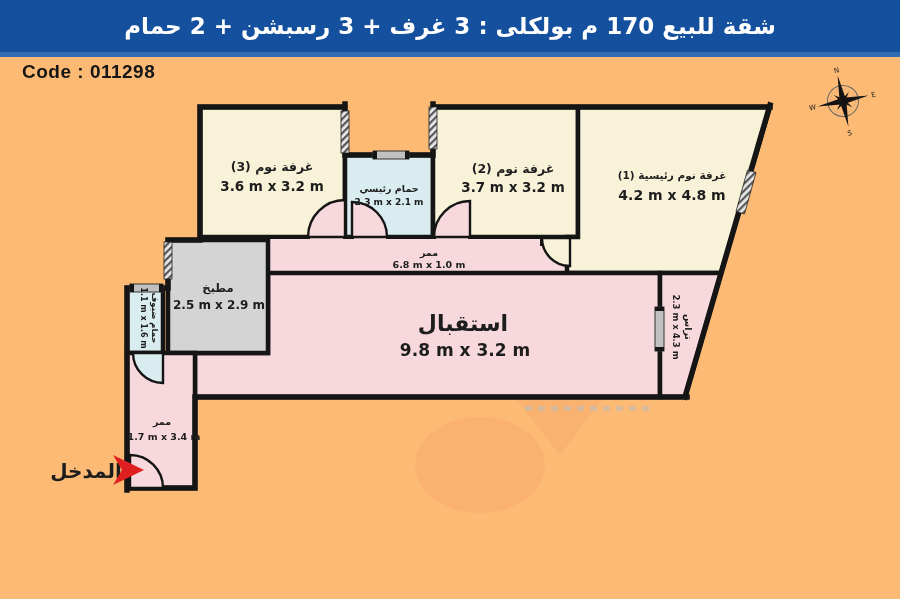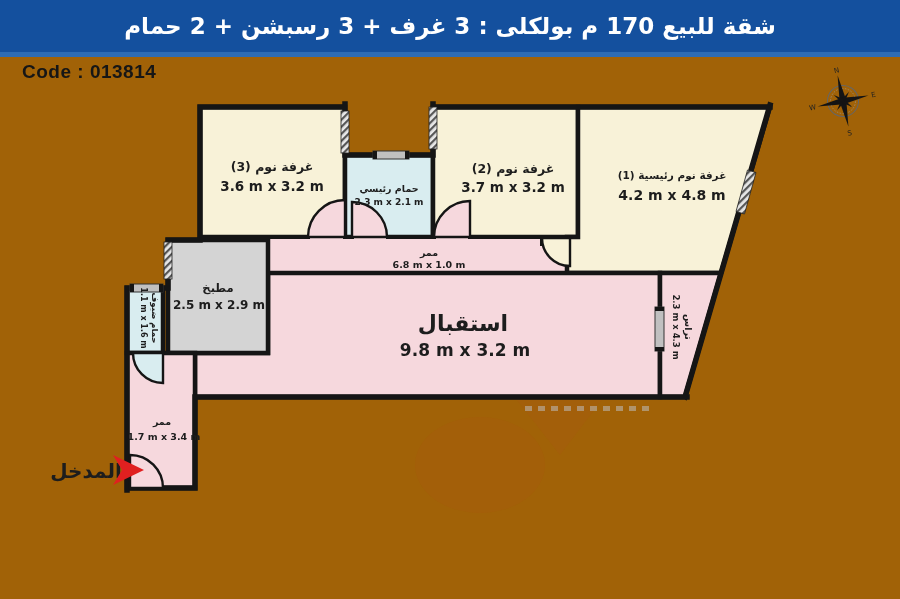--- a/index.html
+++ b/index.html
@@ -1,16 +1,16 @@
 <!DOCTYPE html>
 <html><head>
 <meta charset="utf-8">
 <style>
   html,body{margin:0;padding:0;background:#ffffff;}
-  #stage{position:relative;width:900px;height:599px;background:#a16207;overflow:hidden;
+  #stage{position:relative;width:900px;height:599px;background:#fdba74;overflow:hidden;
          font-family:"DejaVu Sans", sans-serif;}
   #titlebar{position:absolute;left:0;top:0;width:900px;height:52px;background:#14509e;
             border-bottom:5px solid #2e6cb4;display:flex;align-items:center;justify-content:center;}
   #titlebar .ttl{color:#ffffff;font-size:23px;font-weight:bold;letter-spacing:.2px;}
   #codelabel{position:absolute;left:22px;top:61px;font-size:19px;font-weight:bold;color:#161616;
              font-family:"Liberation Sans", sans-serif;letter-spacing:.5px;}
   svg{position:absolute;left:0;top:0;}
   .wall{stroke:#151515;fill:none;stroke-linecap:square;}
   .w-out{stroke-width:5.5;}
   .w-in{stroke-width:4;}
@@ -28,21 +28,21 @@
 </style>
 </head>
 <body>
 
 <div id="stage">
 
   <div id="titlebar" dir="rtl">
     <span class="ttl">شقة للبيع 170 م بولكلى :  3 غرف + 3 رسبشن + 2 حمام</span>
   </div>
 
-  <div id="codelabel">Code : 013814</div>
+  <div id="codelabel">Code : 011298</div>
 
   <svg width="900" height="599" viewBox="0 0 900 599">
     <defs>
       <pattern id="hatch" width="5" height="5" patternUnits="userSpaceOnUse" patternTransform="rotate(45)">
         <rect width="5" height="5" fill="#e8e8e8"></rect>
         <rect width="2.2" height="5" fill="#555555"></rect>
       </pattern>
     </defs>
 
     <g>

